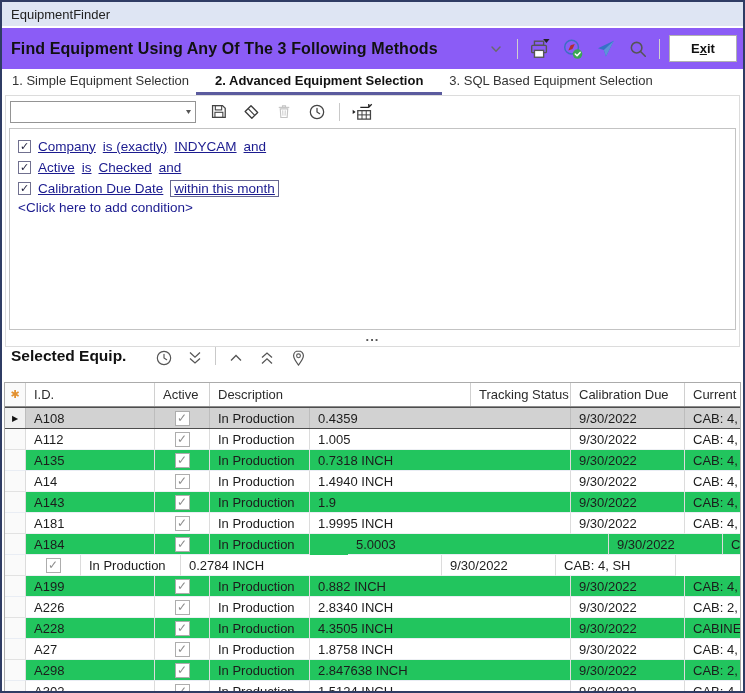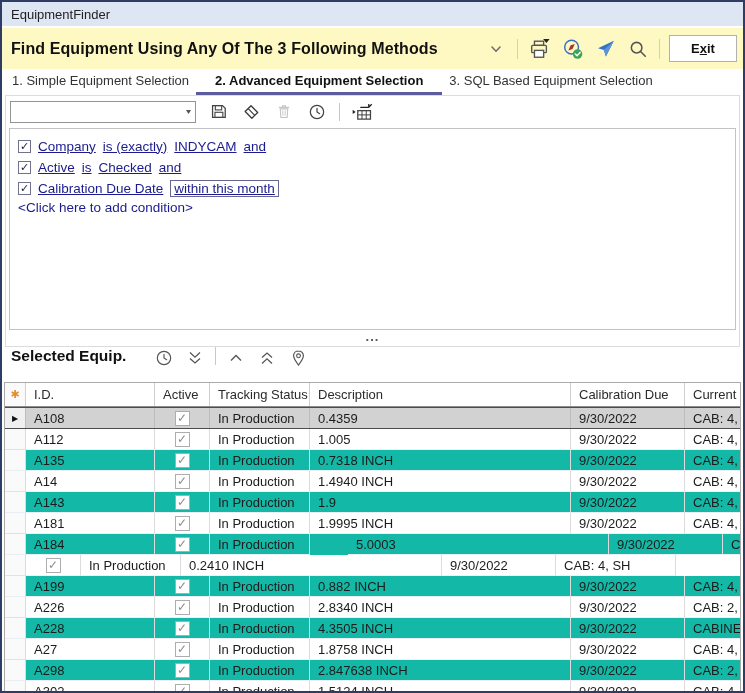--- a/index.html
+++ b/index.html
@@ -4,21 +4,21 @@
 <style>
   * { margin:0; padding:0; box-sizing:border-box; }
   html,body { width:745px; height:693px; overflow:hidden; }
   body { font-family:"Liberation Sans", sans-serif; background:#fff; color:#1a1a1a; }
   .window { width:745px; height:693px; border:2px solid #2f3c64; display:flex; flex-direction:column; background:#fff; overflow:hidden; }
 
   
   .titlebar { height:26px; flex:0 0 26px; background:#dee5f3; display:flex; align-items:center; padding-left:9px; font-size:13px; color:#222; border-bottom:2px solid #fff; }
 
   
-  .hdr { height:41px; flex:0 0 41px; display:flex; align-items:center; padding:0 6px 0 9px; background:#fef9c3; }
+  .hdr { height:41px; flex:0 0 41px; display:flex; align-items:center; padding:0 6px 0 9px; background:#8b5cf6; }
   .hdr h1 { font-size:16px; font-weight:bold; color:#111; letter-spacing:.1px; flex:1 1 auto; white-space:nowrap; }
   .hdr-tools { display:flex; align-items:center; gap:9px; }
   .hdr-tools .sep { width:1px; height:20px; background:#cfcfcf; }
   .icon-btn { display:inline-flex; align-items:center; justify-content:center; width:24px; height:24px; cursor:pointer; position:relative; }
   .exit-btn { width:68px; height:27px; background:#fff; border:1px solid #b1b1b1; font-family:"Liberation Sans",sans-serif; font-size:13px; font-weight:600; color:#111; display:flex; align-items:center; justify-content:center; cursor:pointer; }
   .exit-btn .accel { text-decoration:underline; }
 
   
   .tabs { height:26px; flex:0 0 26px; display:flex; align-items:flex-end; padding:0 0 0 9px; gap:0; position:relative; }
   .tab { font-size:13px; color:#333; padding:0 13px 7px 13px; position:relative; white-space:nowrap; cursor:pointer; }
@@ -52,21 +52,21 @@
   .sebar .se-title { font-size:15.5px; font-weight:bold; color:#111; margin-right:18px; white-space:nowrap; }
   .sebar .sep { width:1px; height:18px; background:#c9c9c9; }
 
   
   .grid { flex:1 1 auto; margin:0 2px; border:1px solid #ababab; border-bottom:none; display:flex; flex-direction:column; overflow:hidden; font-size:13px; }
   .g-hdr { flex:0 0 24px; display:flex; background:#fff; border-bottom:1px solid #8c8c8c; }
   .g-hdr .g-cell { display:flex; align-items:center; padding-left:8px; color:#2b2b2b; border-right:1px solid #d0d0d0; white-space:nowrap; overflow:hidden; }
   .g-hdr .g-sel { padding-left:0; justify-content:center; }
   .g-body { flex:1 1 auto; overflow:hidden; }
   .g-row { display:flex; height:21px; background:#fff; }
-  .g-row.alt { background:#14b8a6; }
+  .g-row.alt { background:#22c55e; }
   .g-row.sel { background:#d2d2d2; border-top:1px solid #4d4d4d; border-bottom:1px solid #4d4d4d; height:22px; }
   .g-cell { flex:0 0 auto; display:flex; align-items:center; padding-left:8px; border-right:1px solid #dcdcdc; white-space:nowrap; overflow:hidden; color:#1c1c1c; }
   .g-row .g-cell { border-bottom:1px solid #eef0f4; }
   .g-row.alt .g-cell { border-bottom:1px solid #e9edf4; }
   .g-row.sel .g-cell { border-bottom:none; border-right:1px solid #bdbdbd; }
   .g-sel { width:21px; flex:0 0 21px; padding-left:0; justify-content:center; background:#fafafa; }
   .g-row .g-sel { border-bottom:1px solid #e2e2e2; }
   .g-row.sel .g-sel { background:#f0f0f0; }
   .sel-arrow { font-size:8px; color:#111; }
   .star { color:#e2902f; font-size:11px; }
@@ -246,22 +246,22 @@
     </span>
   </div>
 
   <div class="grid">
     <div class="g-hdr" id="ghdr">
         <div class="g-cell g-sel">
           <span class="star">✱</span>
         </div>
         <div class="g-cell" style="width: 129px; flex: 0 0 129px;">I.D.</div>
         <div class="g-cell" style="width: 55px; flex: 0 0 55px;">Active</div>
+        <div class="g-cell" style="width: 261px; flex: 0 0 261px;">Description</div>
         <div class="g-cell" style="width: 100px; flex: 0 0 100px;">Tracking Status</div>
-        <div class="g-cell" style="width: 261px; flex: 0 0 261px;">Description</div>
         <div class="g-cell" style="width: 114px; flex: 0 0 114px;">Calibration Due</div>
         <div class="g-cell" style="width: 120px; flex: 0 0 120px;">Current L</div>
       </div>
     <div class="g-body" id="gbody">
         <div class="g-row sel">
           <div class="g-cell g-sel">
             <span class="sel-arrow">▶</span>
           </div>
           <div class="g-cell c-id" style="width: 129px; flex: 0 0 129px;">A108</div>
           <div class="g-cell c-active" style="width: 55px; flex: 0 0 55px;">
@@ -337,21 +337,21 @@
           <div class="g-cell c-description" style="width: 261px; flex: 0 0 261px; margin-left: 38px;">5.0003</div>
           <div class="g-cell c-calibration" style="width: 114px; flex: 0 0 114px;">9/30/2022</div>
           <div class="g-cell c-location" style="width: 120px; flex: 0 0 120px;">CAB: 4, SH</div>
         </div>
         <div class="g-row">
           <div class="g-cell g-sel"></div>
           <div class="g-cell c-active" style="width: 55px; flex: 0 0 55px;">
             <span class="gcb">✓</span>
           </div>
           <div class="g-cell c-tracking" style="width: 100px; flex: 0 0 100px;">In Production</div>
-          <div class="g-cell c-description" style="width: 261px; flex: 0 0 261px;">0.2410 INCH</div>
+          <div class="g-cell c-description" style="width: 261px; flex: 0 0 261px;">0.2784 INCH</div>
           <div class="g-cell c-calibration" style="width: 114px; flex: 0 0 114px;">9/30/2022</div>
           <div class="g-cell c-location" style="width: 120px; flex: 0 0 120px;">CAB: 4, SH</div>
         </div>
         <div class="g-row alt">
           <div class="g-cell g-sel"></div>
           <div class="g-cell c-id" style="width: 129px; flex: 0 0 129px;">A199</div>
           <div class="g-cell c-active" style="width: 55px; flex: 0 0 55px;">
             <span class="gcb">✓</span>
           </div>
           <div class="g-cell c-tracking" style="width: 100px; flex: 0 0 100px;">In Production</div>

